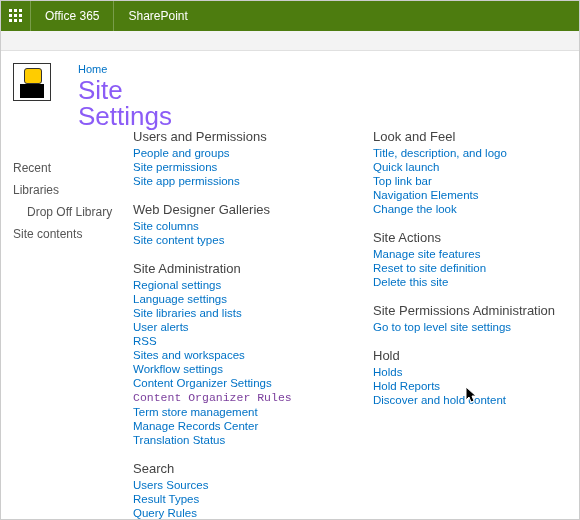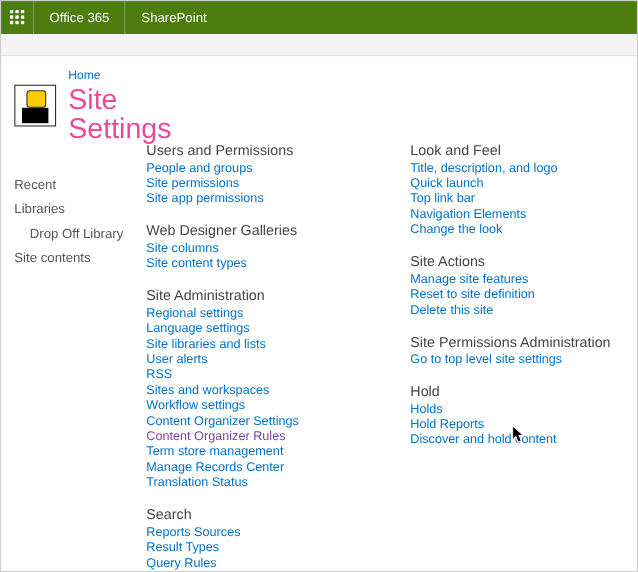--- a/index.html
+++ b/index.html
@@ -5,35 +5,35 @@
 * { margin: 0; padding: 0; box-sizing: border-box; }
 body { font-family: "Segoe UI", Arial, sans-serif; font-size: 12px; color: #333; background: #fff; width: 580px; height: 520px; overflow: hidden; border: 1px solid #ccc; }
 .topbar { background: #4d7c0f; height: 30px; display: flex; align-items: center; }
 .waffle { width: 30px; height: 30px; display: flex; align-items: center; justify-content: center; color: #fff; border-right: 1px solid rgba(255,255,255,0.25); cursor: pointer; }
 .waffle svg { fill: #fff; }
 .brand { color: #fff; font-size: 12px; padding: 0 14px; border-right: 1px solid rgba(255,255,255,0.25); line-height: 30px; }
 .brand.sp { border-right: none; }
 .gray-strip { background: #f3f3f3; height: 20px; border-bottom: 1px solid #e0e0e0; }
 .content { display: flex; padding: 12px 16px 0 12px; }
 .leftcol { width: 120px; flex-shrink: 0; }
-.header-row { display: flex; align-items: center; gap: 11px; margin-bottom: 10px; }
+.header-row { display: flex; align-items: flex-start; gap: 27px; margin-bottom: 10px; }
 .logo { width: 38px; height: 38px; background:#fff; border:1px solid #333; position:relative; flex-shrink:0; }
 .logo::before { content:""; position:absolute; top:4px; left:10px; width:16px; height:14px; background:#ffcc00; border:1px solid #333; border-radius:3px; }
 .logo::after { content:""; position:absolute; top:20px; left:6px; width:24px; height:14px; background:#000; }
 .crumb { font-size: 11px; color: #0072c6; }
-.page-title { font-size: 26px; font-weight: 300; color: #ec4899; line-height: 1; margin-top:2px; }
+.page-title { font-size: 26px; font-weight: 300; color: #8b5cf6; line-height: 1; margin-top:2px; }
 .nav-item { font-size: 12px; color: #555; padding: 4px 0; cursor: pointer; }
 .nav-sub { padding-left: 14px; }
 .settings-cols { display: flex; gap: 40px; }
 .col { width: 200px; }
 .col2 { width: 190px; }
 .section-title { font-size: 13px; color: #444; margin-top: 6px; margin-bottom: 2px; }
 .section-title.first { margin-top: 0; }
 .link { font-size: 11.5px; color: #0072c6; padding: 1px 0; cursor: pointer; display: block; }
-.link.visited { color: #7b3f9d; }
+.link.visited { color: #7b3f9d; font-family: Liberation Mono, monospace; }
 .section { margin-bottom: 14px; }
 .cursor-ptr { position: absolute; left: 466px; top: 387px; pointer-events:none; }
 </style>
 </head>
 <body>
 
 <div class="topbar">
   <div class="waffle">
     <svg width="14" height="14" viewBox="0 0 14 14">
         <rect x="0" y="0" width="3" height="3"></rect>
@@ -98,21 +98,21 @@
             <span class="link">Content Organizer Settings</span>
             <span class="link visited">Content Organizer Rules</span>
             <span class="link">Term store management</span>
             <span class="link">Manage Records Center</span>
             <span class="link">Translation Status</span>
           </div>
       </div>
       <div class="section">
         <div class="section-title">Search</div>
         <div>
-            <span class="link">Reports Sources</span>
+            <span class="link">Users Sources</span>
             <span class="link">Result Types</span>
             <span class="link">Query Rules</span>
             <span class="link">Schema</span>
           </div>
       </div>
     </div>
     <div class="col2">
       <div class="section">
         <div class="section-title first">Look and Feel</div>
         <div>

